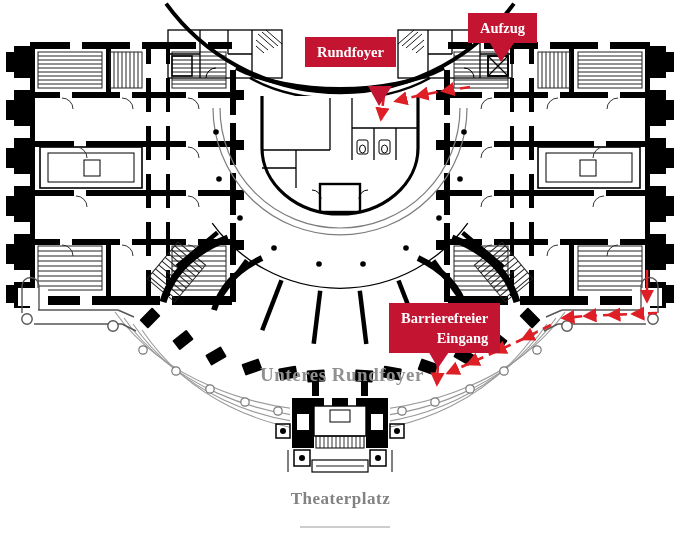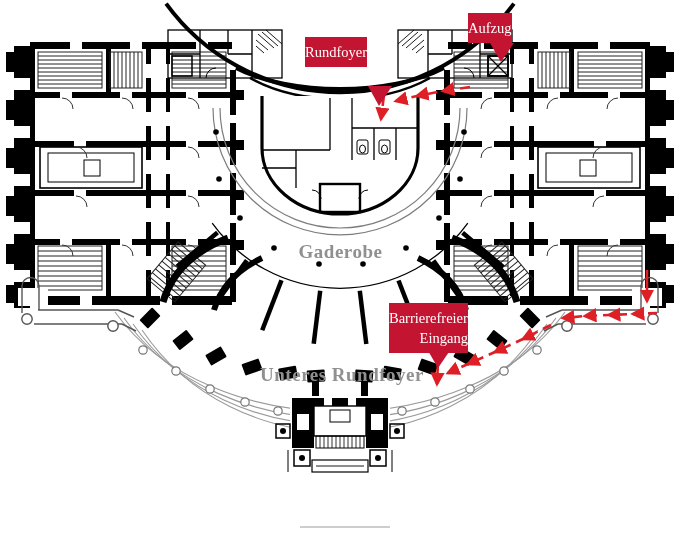--- a/index.html
+++ b/index.html
@@ -1,20 +1,20 @@
 <!DOCTYPE html>
 <html><head>
 <meta charset="utf-8">
 <style>
   html,body{margin:0;padding:0;background:#fff;}
   .stage{position:relative;width:680px;height:540px;background:#fff;overflow:hidden;
          font-family:"Liberation Serif",serif;}
   .stage svg{position:absolute;left:0;top:0;}
-  .callout{position:absolute;background:#c31432;color:#fff;font-weight:normal;
-           font-size:14.5px;line-height:1.38;padding:5px 0;white-space:nowrap;z-index:5;}
+  .callout{position:absolute;background:#c31432;color:#fff;font-weight:bold;
+           font-size:14.5px;line-height:1.38;padding:5px 12px;white-space:nowrap;z-index:5;}
   .callout .cl{display:block;}
   .arealabel{position:absolute;color:#909090;font-weight:bold;font-size:19px;
              letter-spacing:.5px;text-align:center;z-index:4;white-space:nowrap;}
   #lbl-square{font-size:17px;color:#828282;}
 </style>
 </head>
 <body>
 
 <div class="stage">
 
@@ -306,18 +306,18 @@
 
 <div class="callout" style="left:468px;top:13px;">
   <span class="cl">Aufzug</span>
 </div>
 
 <div class="callout" style="left:389px;top:303px;text-align:right;">
   <span class="cl">Barrierefreier</span>
   <span class="cl">Eingang</span>
 </div>
 
-<div class="arealabel" id="lbl-cloakroom" style="left:258px;top:241px;width:165px;">Gaderobe</div>
 
 <div class="arealabel" id="lbl-foyer" style="left:238px;top:364px;width:208px;">Unteres Rundfoyer</div>
 
+<div class="arealabel" id="lbl-square" style="left:258px;top:489px;width:165px;">Theaterplatz</div>
 
 </div>
 
 </body></html>

